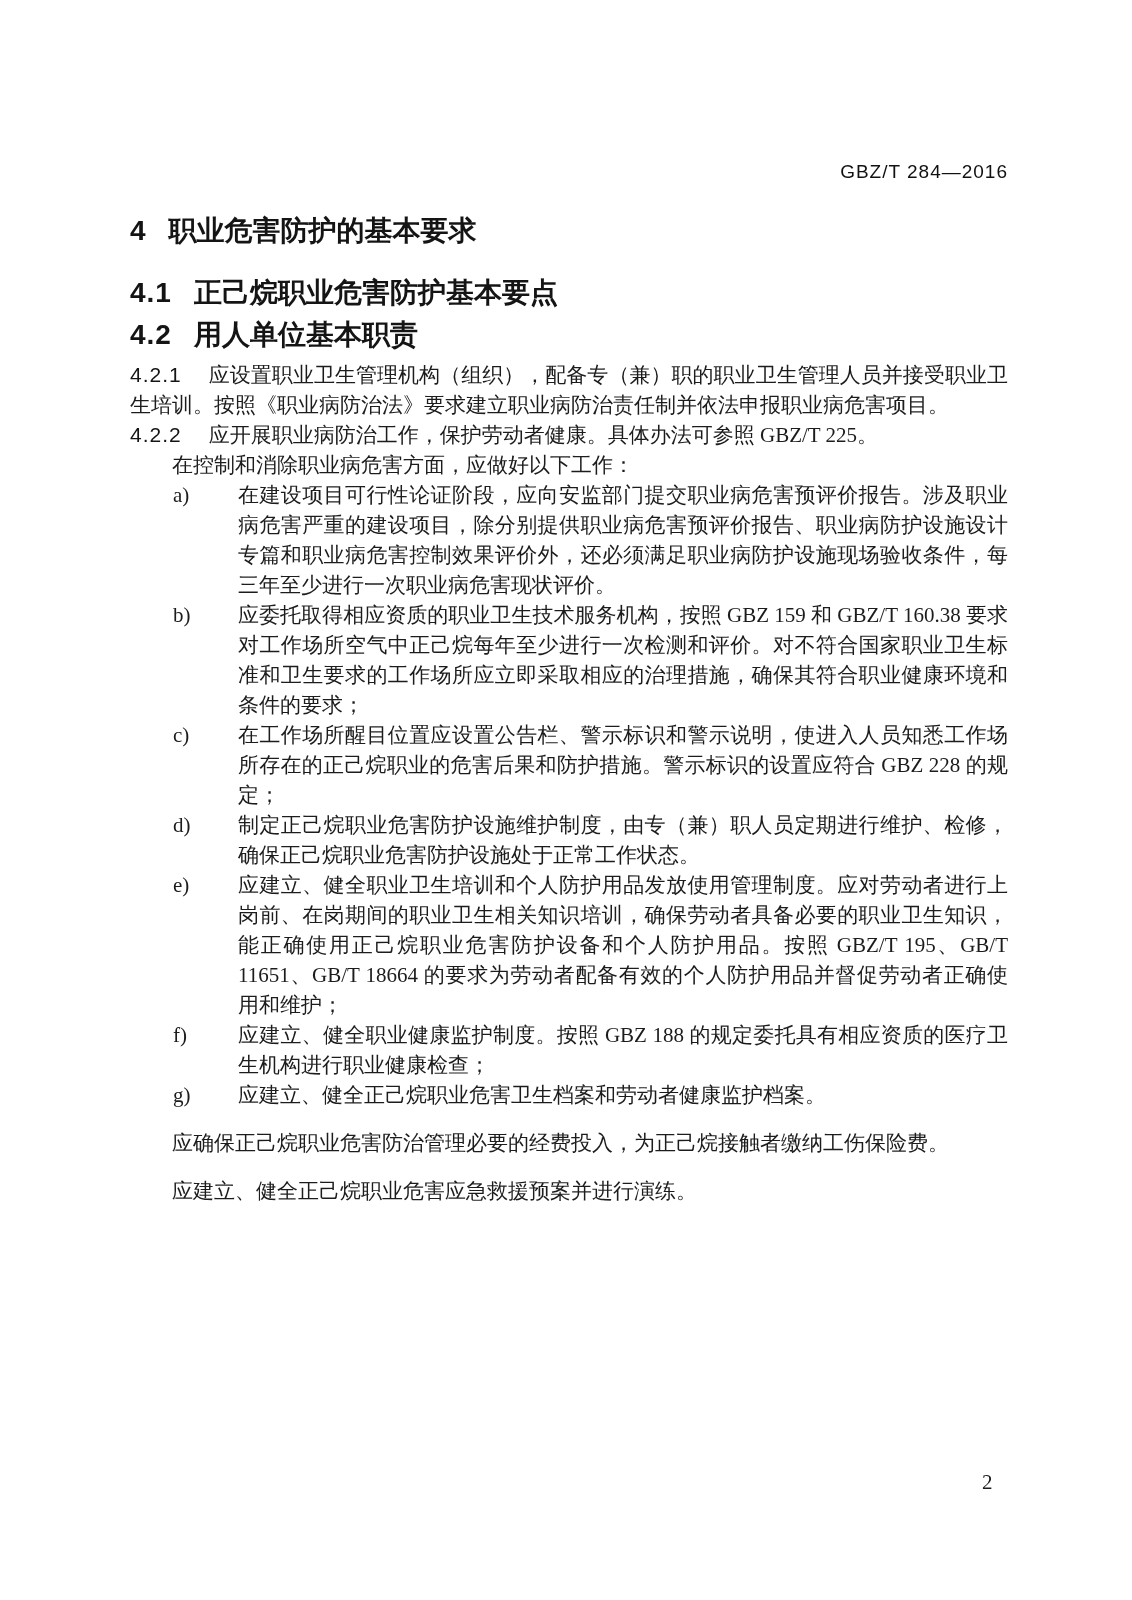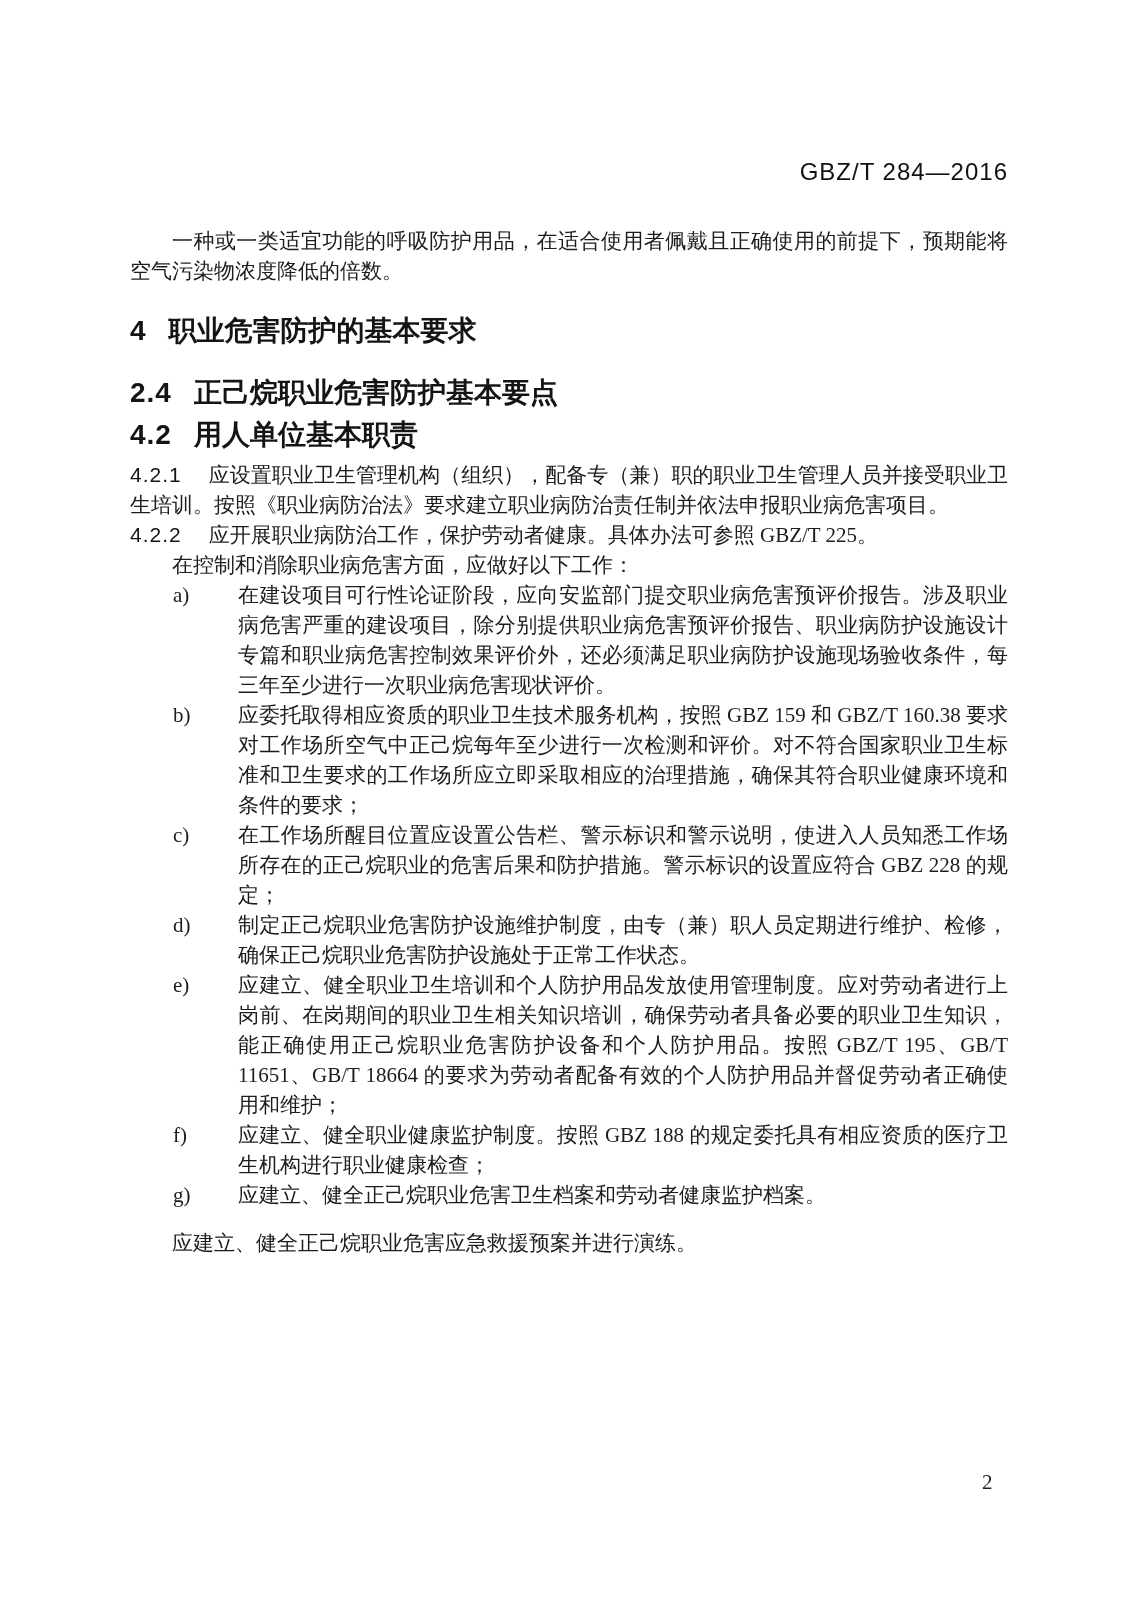--- a/index.html
+++ b/index.html
@@ -13,21 +13,21 @@
   }
   .content {
     margin-left:130px;
     width:878px;
   }
   
   .doc-header {
     margin-top:158px;
     text-align:right;
     font-family:"Liberation Sans","DejaVu Sans",sans-serif;
-    font-size:24px;
+    font-size:19px;
     line-height:28px;
     letter-spacing:1px;
     color:#111;
   }
   
   .body-text {
     font-family:"Liberation Serif","DejaVu Serif",serif;
     font-size:21px;
     line-height:30px;
     text-align:justify;
@@ -87,28 +87,27 @@
   }
 </style>
 </head>
 <body>
 
 <div class="page">
   <div class="content">
 
     <div class="doc-header">GBZ/T 284—2016</div>
 
-    <p class="body-text indent2 intro-para">一种或一类适宜功能的呼吸防护用品，在适合使用者佩戴且正确使用的前提下，预期能将空气污染物浓度降低的倍数。</p>
 
     <h2 class="heading h-s4">
       <span class="sec-num">4</span><span>职业危害防护的基本要求</span>
     </h2>
 
     <h3 class="heading h-s41">
-      <span class="sec-num">2.4</span><span>正己烷职业危害防护基本要点</span>
+      <span class="sec-num">4.1</span><span>正己烷职业危害防护基本要点</span>
     </h3>
 
 
     <h3 class="heading h-s42">
       <span class="sec-num">4.2</span><span>用人单位基本职责</span>
     </h3>
 
     <p class="body-text clause">
       <span class="clause-num">4.2.1</span><span>应设置职业卫生管理机构（组织），配备专（兼）职的职业卫生管理人员并接受职业卫生培训。按照《职业病防治法》要求建立职业病防治责任制并依法申报职业病危害项目。</span>
     </p>
@@ -152,20 +151,21 @@
       </div>
 
       <div class="list-item">
         <div class="list-label">g)</div>
         <p class="body-text list-text">应建立、健全正己烷职业危害卫生档案和劳动者健康监护档案。</p>
       </div>
 
     </div>
 
 
+    <p class="body-text indent2 p-s43">应确保正己烷职业危害防治管理必要的经费投入，为正己烷接触者缴纳工伤保险费。</p>
 
 
     <p class="body-text indent2 p-s44">应建立、健全正己烷职业危害应急救援预案并进行演练。</p>
 
   </div>
 
   <div class="page-number">2</div>
 </div>
 
 </body></html>

